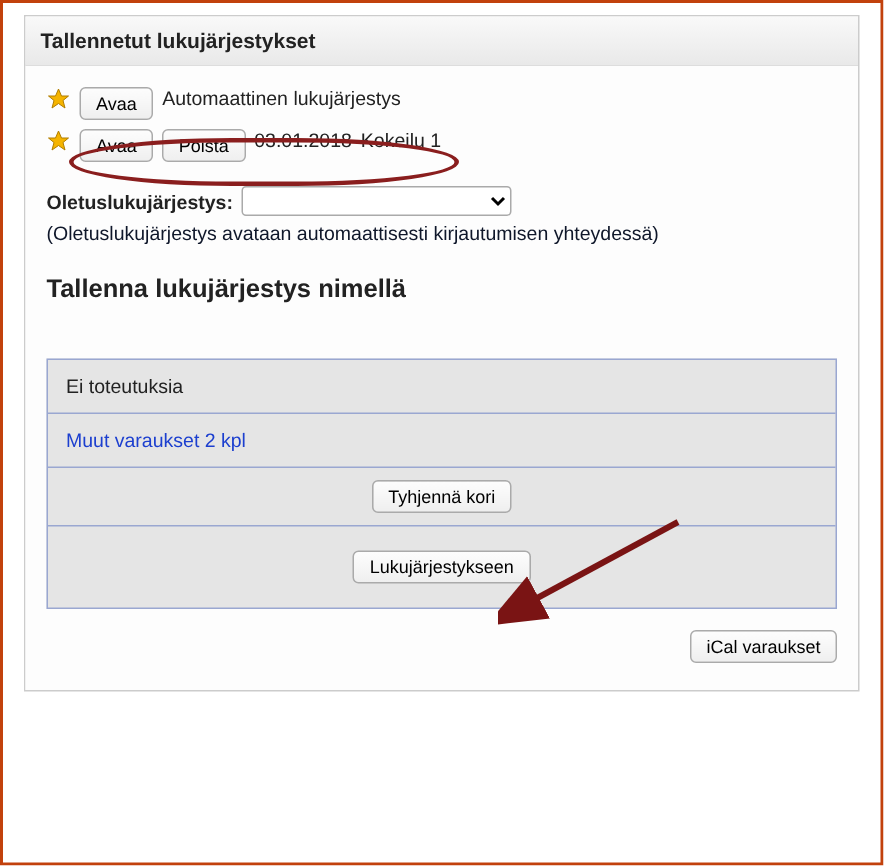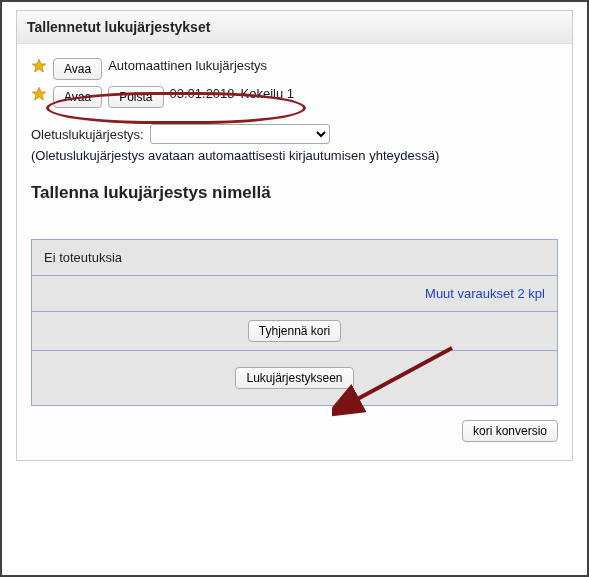--- a/index.html
+++ b/index.html
@@ -7,21 +7,21 @@
       margin: 0;
       padding: 0;
       font-family: Arial, Helvetica, sans-serif;
       font-size: 13px;
       color: #222;
       background: #fff;
     }
     .outer {
       width: 589px;
       height: 577px;
-      border: 2px solid #404040;
+      border: 2px solid #c2410c;
       position: relative;
       padding: 8px 0 0 0;
       background: #fff;
     }
     .panel {
       margin: 0 14px 0 14px;
       border: 1px solid #ccc;
       background: #fff;
     }
     .panel-header {
@@ -66,21 +66,21 @@
       border-radius: 50% / 60%;
       pointer-events: none;
     }
     .form-row {
       margin-top: 16px;
       display: flex;
       align-items: center;
       gap: 6px;
     }
     .form-label {
-      font-weight: normal;
+      font-weight: bold;
     }
     .select {
       font-size: 12px;
       padding: 1px 2px;
       min-width: 180px;
       background: #fff;
       border: 1px solid #aaa;
       border-radius: 3px;
     }
     .hint {
@@ -108,21 +108,21 @@
     }
     .inner-box {
       margin-top: 36px;
       border: 1px solid #9aa7d1;
       background: #e5e5e5;
     }
     .inner-cell {
       border-bottom: 1px solid #9aa7d1;
       padding: 10px 12px;
     }
-    .inner-cell.center { text-align: right; }
+    .inner-cell.center { text-align: left; }
     .link {
       color: #1c3fcf;
       text-decoration: none;
       cursor: pointer;
     }
     .action-cell {
       padding: 8px 12px;
       text-align: center;
     }
     .action-cell.bordered {
@@ -184,21 +184,21 @@
         </div>
         <div class="action-cell">
           <button class="btn">Tyhjennä kori</button>
         </div>
         <div class="action-cell bordered" style="padding:16px 12px;">
           <button class="btn">Lukujärjestykseen</button>
         </div>
       </div>
 
       <div class="bottom-row">
-        <button class="btn">kori konversio</button>
+        <button class="btn">iCal varaukset</button>
       </div>
 
     </div>
   </div>
 
   <div class="highlight-oval" style="left:44px; top:90px; width:260px; height:32px;"></div>
 
   <svg class="arrow" style="left:330px; top:340px;" width="130" height="90">
     <defs>
       <marker id="ah" markerWidth="12" markerHeight="12" refX="2" refY="4" orient="auto">

